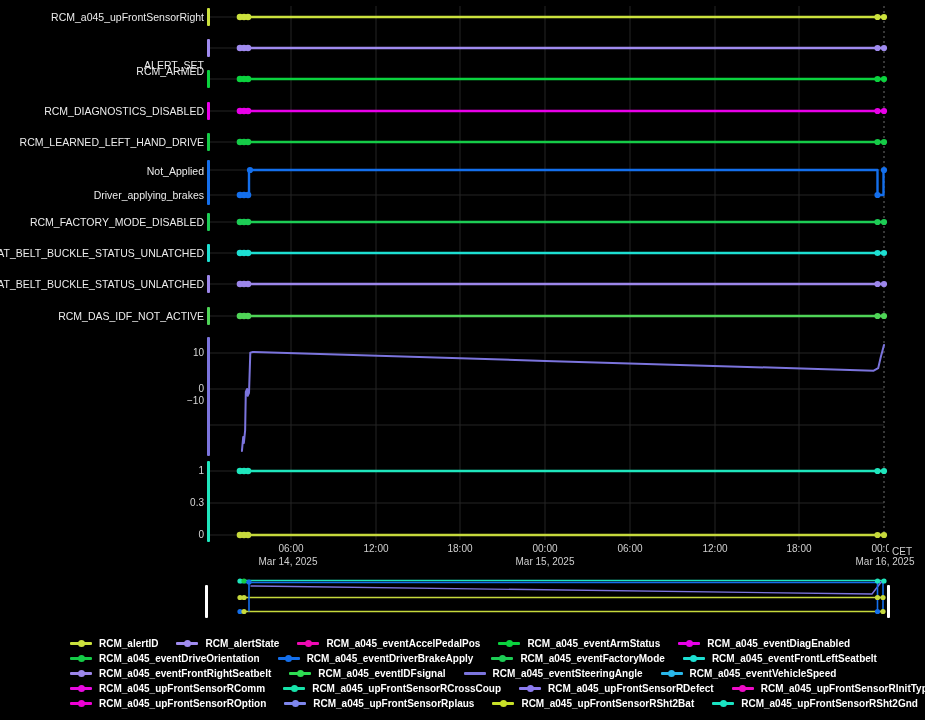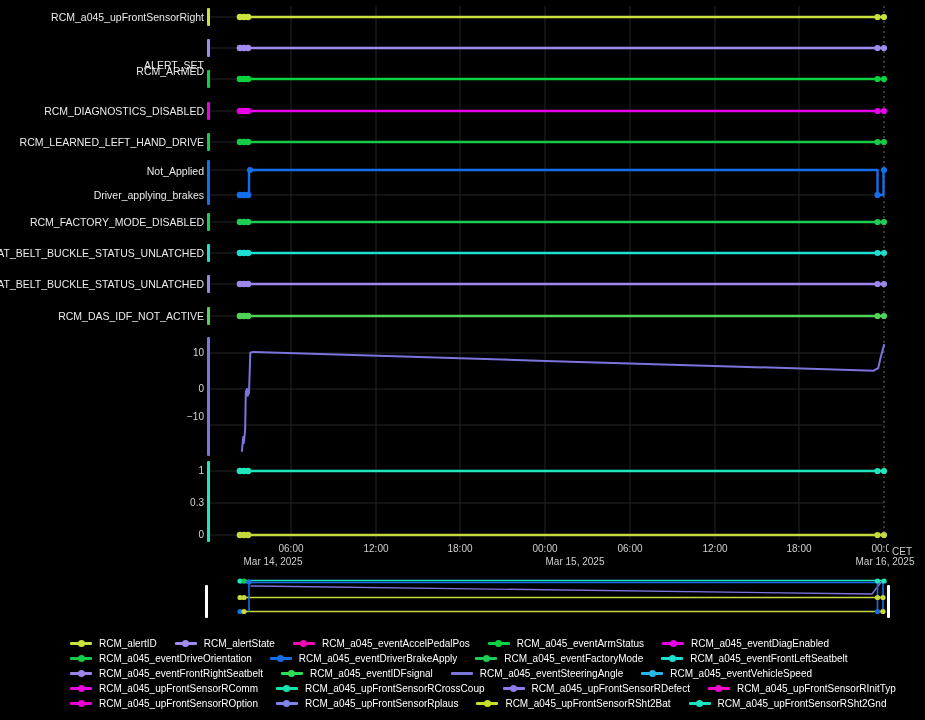--- a/index.html
+++ b/index.html
@@ -17,42 +17,42 @@
   #last-tick-clip .xtick{position:absolute;left:34px;top:0;}
   #tz-label{position:absolute;left:892px;top:546px;color:#cfcfcf;font-size:10px;}
   #plot-svg{position:absolute;left:0;top:0;}
   .handle{position:absolute;width:3px;height:33px;top:585px;background:#fff;border-radius:1px;cursor:ew-resize;}
   #legend{position:absolute;left:70px;top:637px;display:flex;flex-direction:column;gap:2px;}
   .legend-row{display:flex;align-items:center;gap:18px;height:13px;}
   .legend-item{display:flex;align-items:center;gap:7px;cursor:pointer;}
   .lg-marker{position:relative;width:22px;height:11px;flex:0 0 22px;}
   .lg-line{position:absolute;left:0;top:4px;width:22px;height:3px;border-radius:1px;}
   .lg-dot{position:absolute;left:7.5px;top:2px;width:7px;height:7px;border-radius:50%;}
-  .legend-label{color:#fff;font-size:10px;font-weight:normal;white-space:nowrap;}
+  .legend-label{color:#fff;font-size:10px;font-weight:bold;white-space:nowrap;}
 </style>
 </head>
 <body>
 
 <div id="canvas">
 
   <div class="row-label" style="top:10px">RCM_a045_upFrontSensorRight</div>
   <div class="row-label" style="top:58px">ALERT_SET</div>
   <div class="row-label" style="top:64px">RCM_ARMED</div>
   <div class="row-label" style="top:104px">RCM_DIAGNOSTICS_DISABLED</div>
   <div class="row-label" style="top:135px">RCM_LEARNED_LEFT_HAND_DRIVE</div>
   <div class="row-label" style="top:164px">Not_Applied</div>
   <div class="row-label" style="top:188px">Driver_applying_brakes</div>
   <div class="row-label" style="top:215px">RCM_FACTORY_MODE_DISABLED</div>
   <div class="row-label" style="top:246px">SEAT_BELT_BUCKLE_STATUS_UNLATCHED</div>
   <div class="row-label" style="top:277px">SEAT_BELT_BUCKLE_STATUS_UNLATCHED</div>
   <div class="row-label" style="top:309px">RCM_DAS_IDF_NOT_ACTIVE</div>
 
   <div class="ytick" style="top:346px">10</div>
   <div class="ytick" style="top:382px">0</div>
-  <div class="ytick" style="top:410px">−10</div>
+  <div class="ytick" style="top:394px">−10</div>
 
   <div class="ytick" style="top:464px">1</div>
   <div class="ytick" style="top:496px">0.3</div>
   <div class="ytick" style="top:528px">0</div>
 
   <div class="axis-bar" style="top: 8px; height: 18px; background: rgb(203, 225, 61);"></div>
   <div class="axis-bar" style="top: 39px; height: 18px; background: rgb(160, 139, 239);"></div>
   <div class="axis-bar" style="top: 70px; height: 18px; background: rgb(11, 210, 62);"></div>
   <div class="axis-bar" style="top: 102px; height: 18px; background: rgb(232, 0, 232);"></div>
   <div class="axis-bar" style="top: 133px; height: 18px; background: rgb(21, 203, 71);"></div>
@@ -190,22 +190,22 @@
   <div class="xtick" style="left:291px">06:00</div>
   <div class="xtick" style="left:376px">12:00</div>
   <div class="xtick" style="left:460px">18:00</div>
   <div class="xtick" style="left:545px">00:00</div>
   <div class="xtick" style="left:630px">06:00</div>
   <div class="xtick" style="left:715px">12:00</div>
   <div class="xtick" style="left:799px">18:00</div>
   <div id="last-tick-clip">
     <div class="xtick" style="transform:translateX(-50%)">00:00</div>
   </div>
-  <div class="xdate" style="left:273px">Mar 14, 2025</div>
-  <div class="xdate" style="left:575px">Mar 15, 2025</div>
+  <div class="xdate" style="left:288px">Mar 14, 2025</div>
+  <div class="xdate" style="left:545px">Mar 15, 2025</div>
   <div class="xdate" style="left:885px">Mar 16, 2025</div>
   <div id="tz-label">CET</div>
 
   <div class="handle" style="left:205px"></div>
   <div class="handle" style="left:887px"></div>
 
   <div id="legend">
       <div class="legend-row">
         <div class="legend-item">
           <span class="lg-marker">

